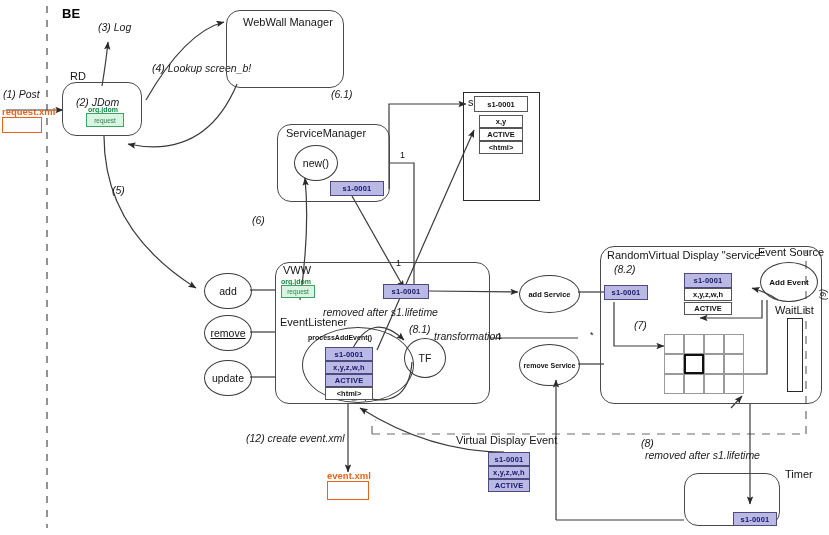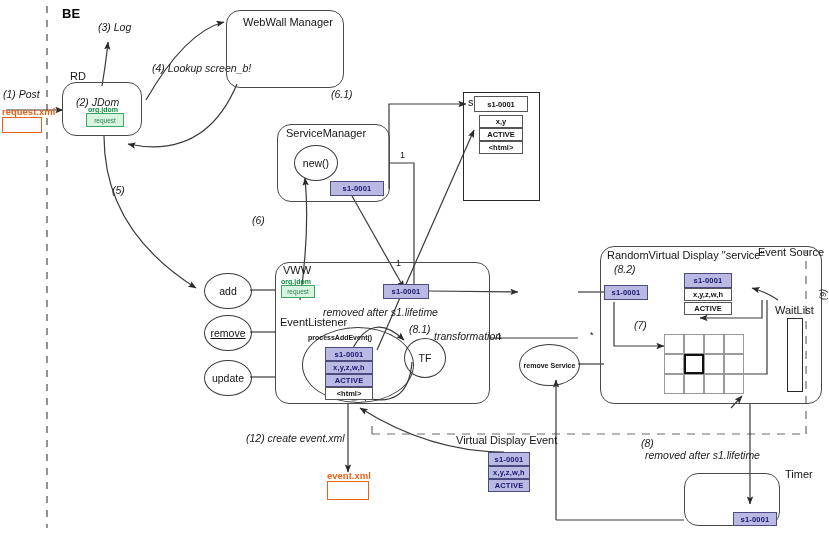--- a/index.html
+++ b/index.html
@@ -175,20 +175,21 @@
   <div class="pbox" style="left:325px;top:347px;width:48px;height:14px;">s1-0001</div>
   <div class="pbox" style="left:325px;top:361px;width:48px;height:13px;">x,y,z,w,h</div>
   <div class="pbox" style="left:325px;top:374px;width:48px;height:13px;">ACTIVE</div>
   <div class="wbox" style="left:325px;top:387px;width:48px;height:13px;">&lt;html&gt;</div>
 
   <div class="lbl" style="left:409px;top:323px;">(8.1)</div>
   <div class="circ" style="left:404px;top:338px;width:40px;height:38px;">TF</div>
   <div class="lbl" style="left:434px;top:330px;">transformation</div>
   <div class="num" style="left:497px;top:331px;">1</div>
 
+  <div class="circ" style="left:519px;top:275px;width:59px;height:36px;font-size:7.5px;font-weight:bold;">add Service</div>
   <div class="circ" style="left:519px;top:344px;width:59px;height:40px;font-size:7px;font-weight:bold;">remove Service</div>
   <div class="num" style="left:590px;top:330px;">*</div>
 
   <div class="node rbox" style="left:600px;top:246px;width:222px;height:158px;"></div>
   <div class="ttl" style="left:607px;top:249px;">RandomVirtual Display "service"</div>
   <div class="lbl" style="left:614px;top:263px;">(8.2)</div>
   <div class="pbox" style="left:604px;top:285px;width:44px;height:15px;">s1-0001</div>
   <div class="lbl" style="left:634px;top:319px;">(7)</div>
   <div class="pbox" style="left:684px;top:273px;width:48px;height:15px;">s1-0001</div>
   <div class="wbox" style="left:684px;top:288px;width:48px;height:13px;">x,y,z,w,h</div>
@@ -204,20 +205,21 @@
     <div class="gcell hi"></div>
     <div class="gcell"></div>
     <div class="gcell"></div>
     <div class="gcell"></div>
     <div class="gcell"></div>
     <div class="gcell"></div>
     <div class="gcell"></div>
   </div>
 
   <div class="ttl" style="left:758px;top:246px;">Event Source</div>
+  <div class="ellip" style="left:760px;top:262px;width:56px;height:38px;">Add Event</div>
   <div class="ttl" style="left:775px;top:304px;">WaitList</div>
   <div class="node sqbox" style="left:787px;top:318px;width:16px;height:74px;"></div>
   <div class="rot" style="left:818px;top:300px;">(9)</div>
 
   <div class="lbl" style="left:246px;top:432px;">(12) create event.xml</div>
   <div class="olabel" style="left:327px;top:470px;">event.xml</div>
   <div class="obox" style="left:327px;top:481px;width:42px;height:19px;"></div>
 
   <div class="ttl" style="left:456px;top:434px;">Virtual Display Event</div>
   <div class="pbox" style="left:488px;top:452px;width:42px;height:14px;">s1-0001</div>

